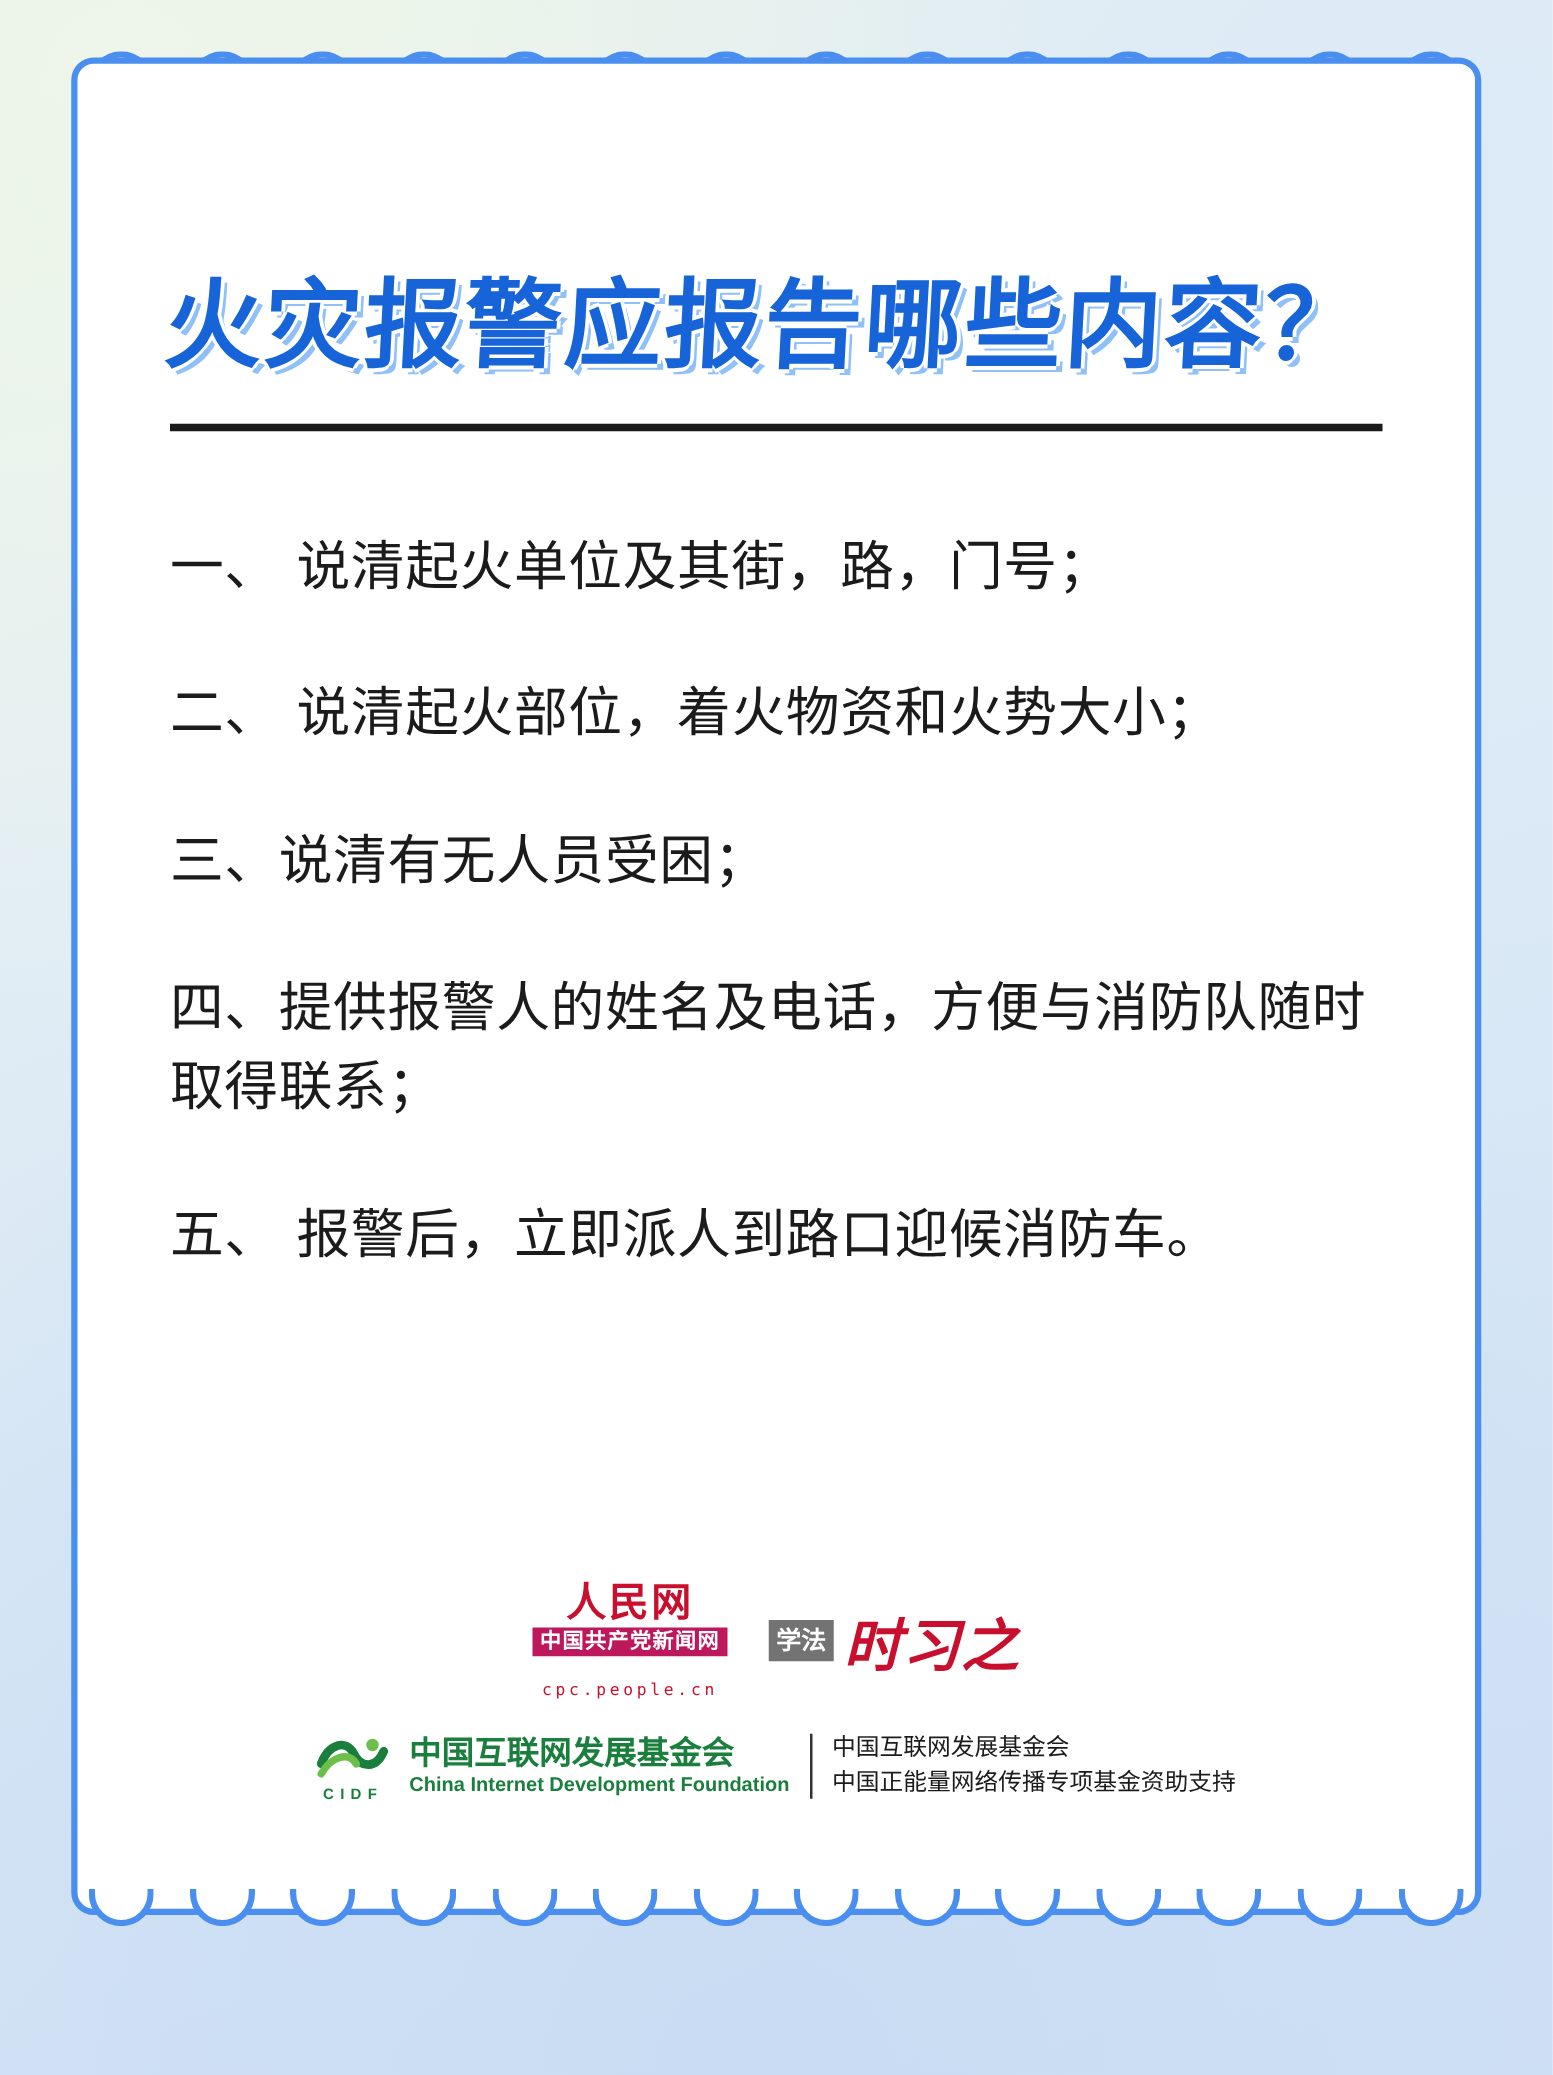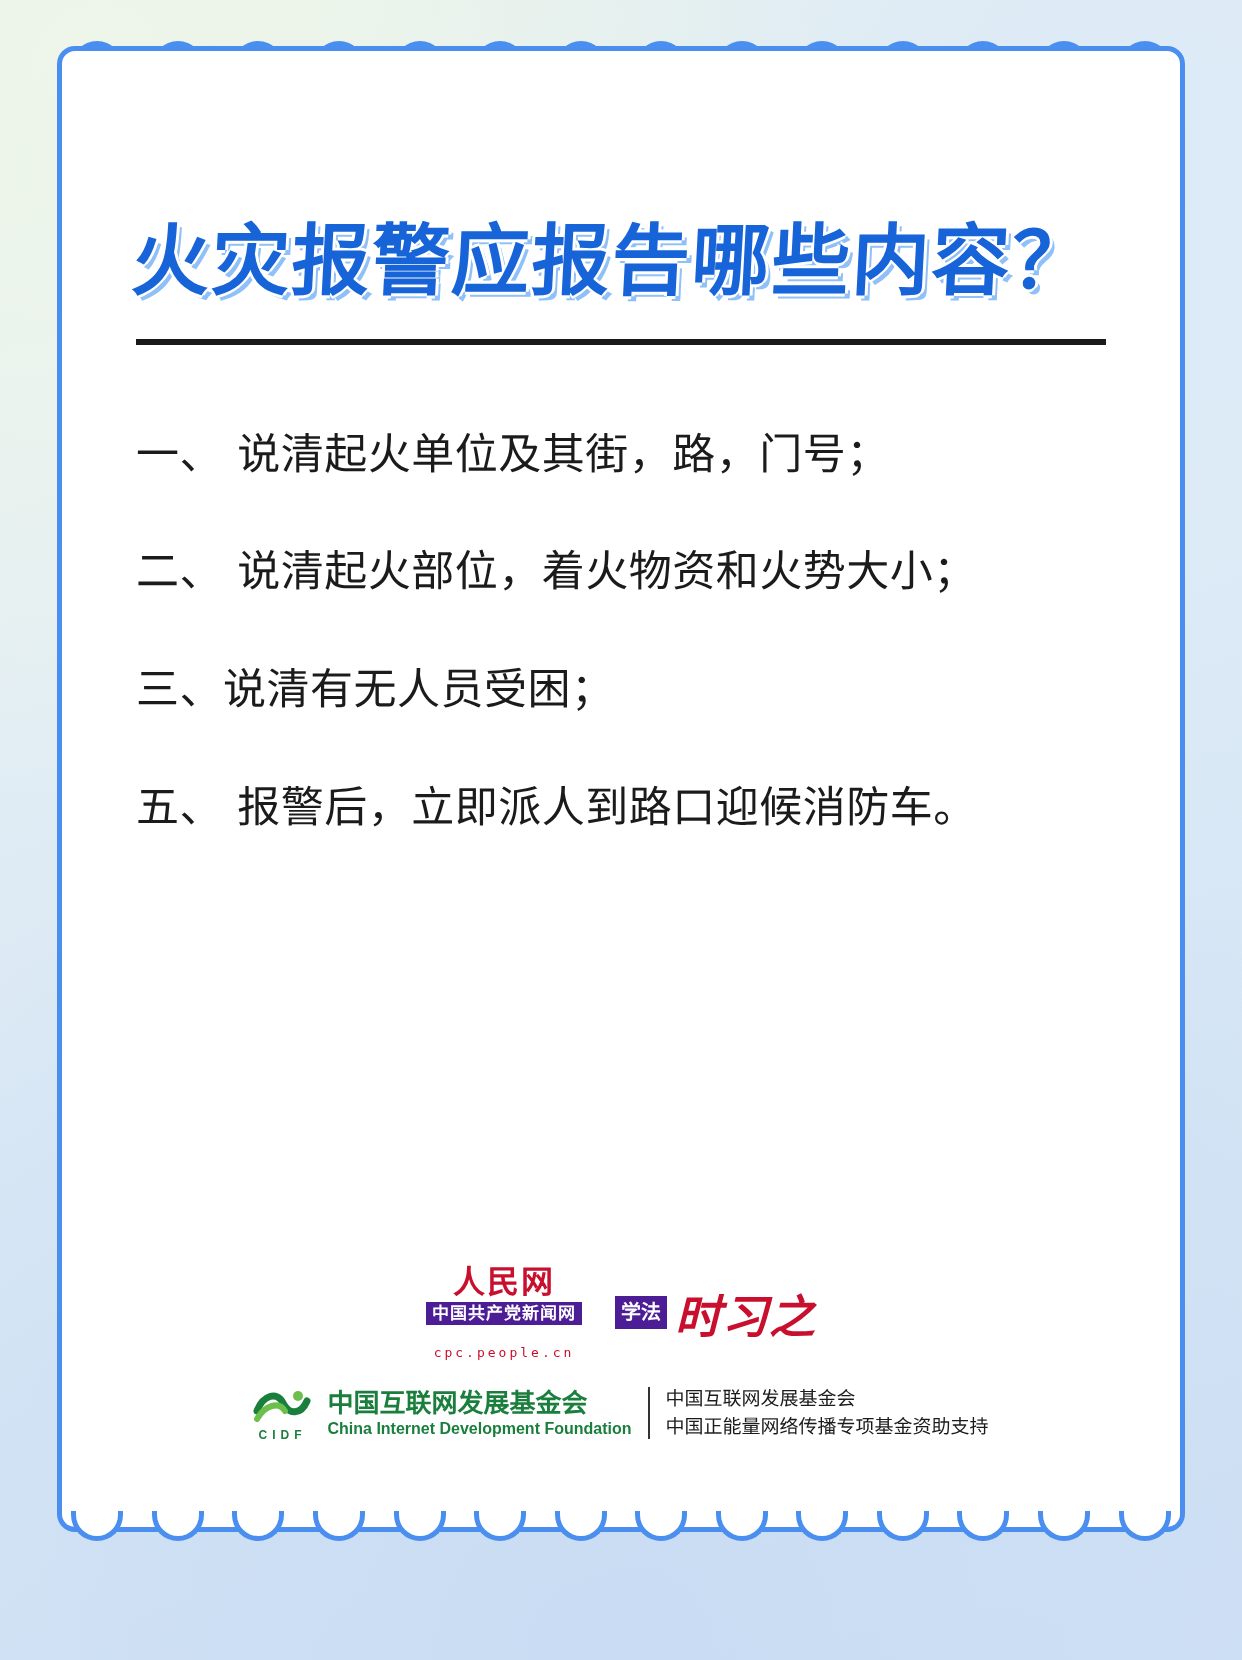--- a/index.html
+++ b/index.html
@@ -143,21 +143,21 @@
   }
   .renmin-top {
     font-size: 32px;
     font-weight: 900;
     color: #c8102e;
     letter-spacing: 2px;
     font-family: "DejaVu Sans", "Liberation Sans", sans-serif;
   }
   .renmin-mid {
     margin-top: 4px;
-    background: #4c1d95;
+    background: #be185d;
     color: #ffffff;
     font-size: 17px;
     font-weight: 700;
     padding: 3px 6px;
     letter-spacing: 1px;
     font-family: "DejaVu Sans", "Liberation Sans", sans-serif;
   }
   .renmin-bot {
     margin-top: 21px;
     font-size: 13px;
@@ -165,21 +165,21 @@
     letter-spacing: 3px;
     font-family: "DejaVu Sans Mono", "Liberation Mono", monospace;
   }
 
   .xuefa {
     display: flex;
     align-items: center;
     gap: 8px;
   }
   .xuefa-badge {
-    background: #4c1d95;
+    background: #737373;
     color: #ffffff;
     font-size: 20px;
     font-weight: 900;
     line-height: 1.05;
     padding: 6px 6px;
     text-align: center;
     font-family: "DejaVu Sans", "Liberation Sans", sans-serif;
   }
   .xuefa-text {
     font-size: 46px;
@@ -272,20 +272,21 @@
 <div class="card">
   <div class="card-inner">
 
     <h1 class="title">火灾报警应报告哪些内容？</h1>
     <div class="rule"></div>
 
     <div class="items">
       <p class="item">一、 说清起火单位及其街，路，门号；</p>
       <p class="item">二、 说清起火部位，着火物资和火势大小；</p>
       <p class="item">三、说清有无人员受困；</p>
+      <p class="item">四、提供报警人的姓名及电话，方便与消防队随时取得联系；</p>
       <p class="item">五、 报警后，立即派人到路口迎候消防车。</p>
     </div>
 
   </div>
 
   <div class="footer">
     <div class="logo-row">
       <div class="renmin">
         <div class="renmin-top">人民网</div>
         <div class="renmin-mid">中国共产党新闻网</div>

